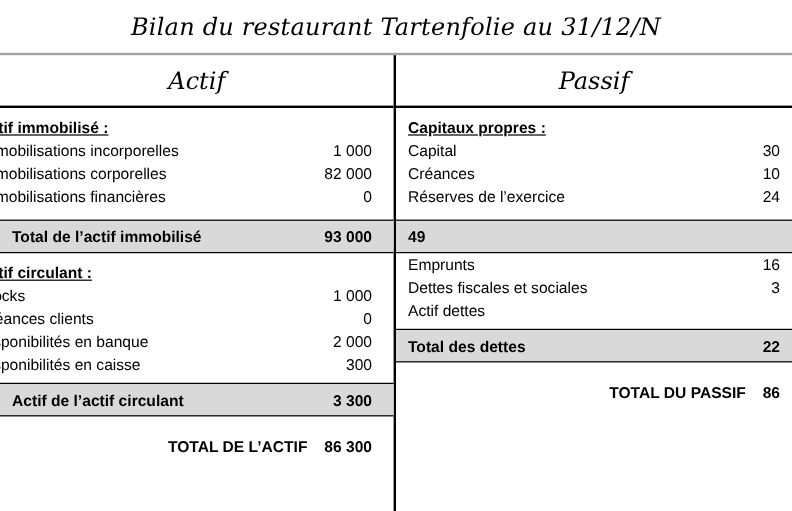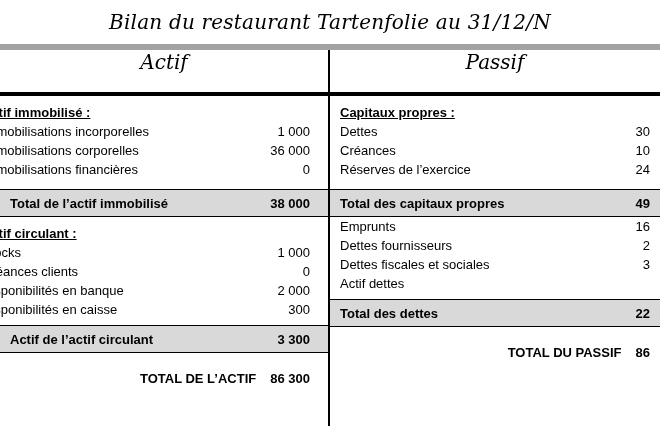--- a/index.html
+++ b/index.html
@@ -15,21 +15,21 @@
     overflow: hidden;
   }
   .sheet {
     position: relative;
     width: 660px;
     height: 426px;
     box-sizing: border-box;
   }
   .title-row {
     height: 44px;
-    border-bottom: 6px solid #a3a3a3;
+    border-bottom: 2px solid #a3a3a3;
     display: flex;
     align-items: center;
     justify-content: center;
   }
   .doc-title {
     font-family: "DejaVu Serif", serif;
     font-style: italic;
     font-size: 20px;
     font-weight: normal;
     letter-spacing: 0.2px;
@@ -45,22 +45,23 @@
   }
   .col-left {
     width: 330px;
     border-right: 2px solid #000;
   }
   .col-right {
     width: 330px;
   }
   .col-head {
     height: 42px;
-    border-bottom: 4px solid #000000;
-    display: flex;
+    border-bottom: 2px solid #000000;
+    display: flex;
+    align-items: center;
     justify-content: center;
   }
   .col-head span {
     font-family: "DejaVu Serif", serif;
     font-style: italic;
     font-size: 20px;
   }
   .section {
     padding: 0;
   }
@@ -145,30 +146,30 @@
       <div class="section">
         <div class="sec-title">
           <u>Actif immobilisé :</u>
         </div>
         <div class="line">
           <span class="lbl">Immobilisations incorporelles</span>
           <span class="val">1 000</span>
         </div>
         <div class="line">
           <span class="lbl">Immobilisations corporelles</span>
-          <span class="val">36 000</span>
+          <span class="val">82 000</span>
         </div>
         <div class="line">
           <span class="lbl">Immobilisations financières</span>
           <span class="val">0</span>
         </div>
         <div class="spacer-10"></div>
         <div class="total-row">
           <span>Total de l’actif immobilisé</span>
-          <span>38 000</span>
+          <span>93 000</span>
         </div>
       </div>
 
       <div class="section">
         <div class="sec-title">
           <u>Actif circulant :</u>
         </div>
         <div class="line">
           <span class="lbl">Stocks</span>
           <span class="val">1 000</span>
@@ -202,46 +203,41 @@
     <div class="col col-right">
       <div class="col-head">
         <span>Passif</span>
       </div>
 
       <div class="section">
         <div class="sec-title">
           <u>Capitaux propres :</u>
         </div>
         <div class="line">
-          <span class="lbl">Dettes</span>
+          <span class="lbl">Capital</span>
           <span class="val">30</span>
         </div>
         <div class="line">
           <span class="lbl">Créances</span>
           <span class="val">10</span>
         </div>
         <div class="line">
           <span class="lbl">Réserves de l’exercice</span>
           <span class="val">24</span>
         </div>
         <div class="spacer-10"></div>
         <div class="total-row">
-          <span>Total des capitaux propres</span>
           <span>49</span>
         </div>
       </div>
 
       <div class="section">
         <div class="line">
           <span class="lbl">Emprunts</span>
           <span class="val">16</span>
-        </div>
-        <div class="line">
-          <span class="lbl">Dettes fournisseurs</span>
-          <span class="val">2</span>
         </div>
         <div class="line">
           <span class="lbl">Dettes fiscales et sociales</span>
           <span class="val">3</span>
         </div>
         <div class="line">
           <span class="lbl">Actif dettes</span>
           <span class="val"></span>
         </div>
         <div class="spacer-6"></div>

